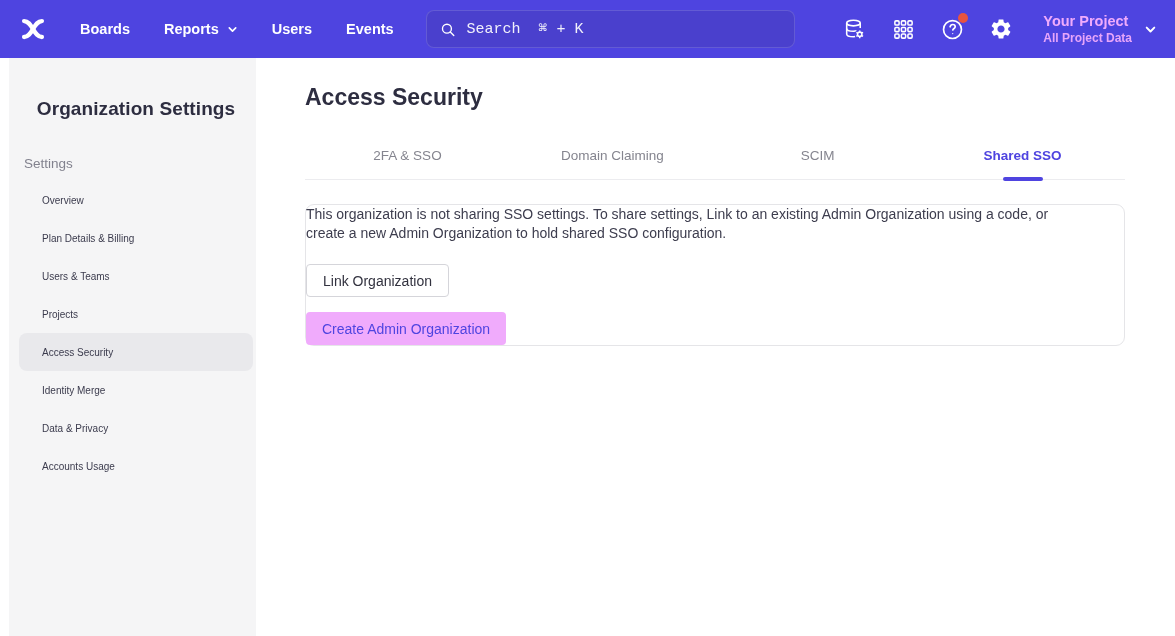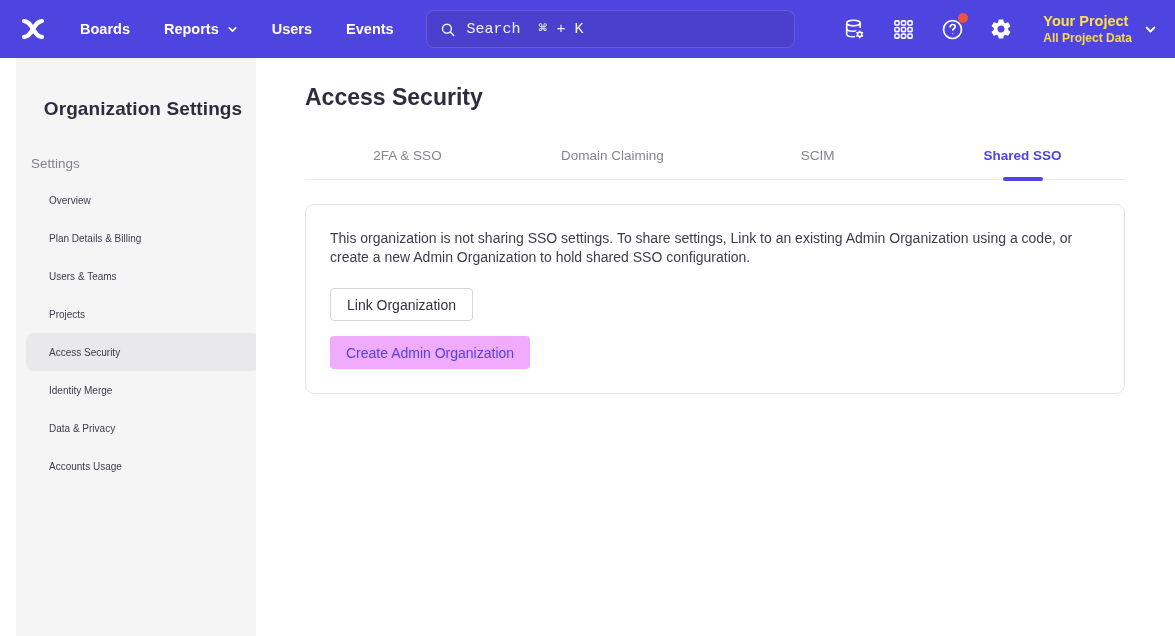--- a/index.html
+++ b/index.html
@@ -20,48 +20,48 @@
     border-radius: 8px; display: flex; align-items: center; padding: 0 12px; gap: 10px;
   }
   .search input {
     background: transparent; border: none; outline: none; color: #fff;
     font-size: 15px; width: 100%; font-family: Liberation Mono, monospace;
   }
   .search input::placeholder { color: rgba(255,255,255,0.92); opacity: 1; }
   .nav-right { display: flex; align-items: center; gap: 23px; flex: none; margin-left: 14px; }
   .icon-btn { width: 26px; height: 26px; position: relative; display: flex; align-items: center; justify-content: center; cursor: pointer; }
   .badge { position: absolute; top: -3px; right: -3px; width: 10px; height: 10px; background: #E95440; border-radius: 50%; }
-  .project { display: flex; align-items: center; gap: 12px; color: #fde047; cursor: pointer; margin-left: 6px; }
+  .project { display: flex; align-items: center; gap: 12px; color: #f0abfc; cursor: pointer; margin-left: 6px; }
   .project-name { font-size: 14.5px; font-weight: 700; line-height: 17px; }
   .project-sub { font-size: 12px; font-weight: 600; opacity: 0.95; line-height: 15px; margin-top: 1px; }
 
   
   .sidebar {
-    position: absolute; top: 58px; left: 16px; width: 255px; height: 578px;
+    position: absolute; top: 58px; left: 9px; width: 255px; height: 578px;
     background: #F5F5F6; border-right: 1px solid #E7E7EA;
   }
   .sidebar-title { margin-top: 40px; text-align: center; font-size: 19px; font-weight: 700; color: #2D2D40; letter-spacing: 0.1px; }
   .side-section { margin: 36px 0 10px 15px; font-size: 13.5px; color: #82828E; }
   .side-item {
     height: 38px; display: flex; align-items: center; margin: 0 10px; padding-left: 23px;
     font-size: 10px; color: #3B3B4D; border-radius: 8px; cursor: pointer; white-space: nowrap;
   }
   .side-item.active { background: #E9E9EC; }
 
   
   .main { position: absolute; top: 58px; left: 256px; width: 919px; height: 578px; padding: 0 50px 0 49px; background: #fff; }
   .page-title { margin-top: 26px; font-size: 23px; font-weight: 700; color: #2D2D40; }
   .tabs { display: flex; margin-top: 27px; border-bottom: 1px solid #ECECEF; }
   .tab { flex: 1; text-align: center; font-size: 13.5px; color: #85858F; padding: 10px 0 16px; position: relative; cursor: pointer; }
   .tab.active { color: #4F44E0; font-weight: 700; }
   .tab.active::after {
     content: ""; position: absolute; left: 50%; transform: translateX(-50%); bottom: -2px;
     width: 40px; height: 4px; border-radius: 2px; background: #4F44E0;
   }
-  .card { margin-top: 24px; border: 1px solid #E5E5E8; border-radius: 9px; padding: 24px; background: #fff; }
+  .card { margin-top: 24px; border: 1px solid #E5E5E8; border-radius: 9px; background: #fff; }
   .card-desc { font-size: 14px; color: #3D3D4E; line-height: 19px; max-width: 770px; }
   .btn { display: block; font-family: inherit; font-size: 14px; height: 33px; padding: 0 16px; border-radius: 4px; cursor: pointer; }
   .btn-outline { margin-top: 21px; background: #fff; border: 1px solid #D5D5DA; color: #32323F; }
   .btn-soft { margin-top: 15px; background: #f0abfc; border: none; color: #4F44E0; }
 </style>
 </head>
 <body>
 
 <div class="navbar">
   <div class="logo">

